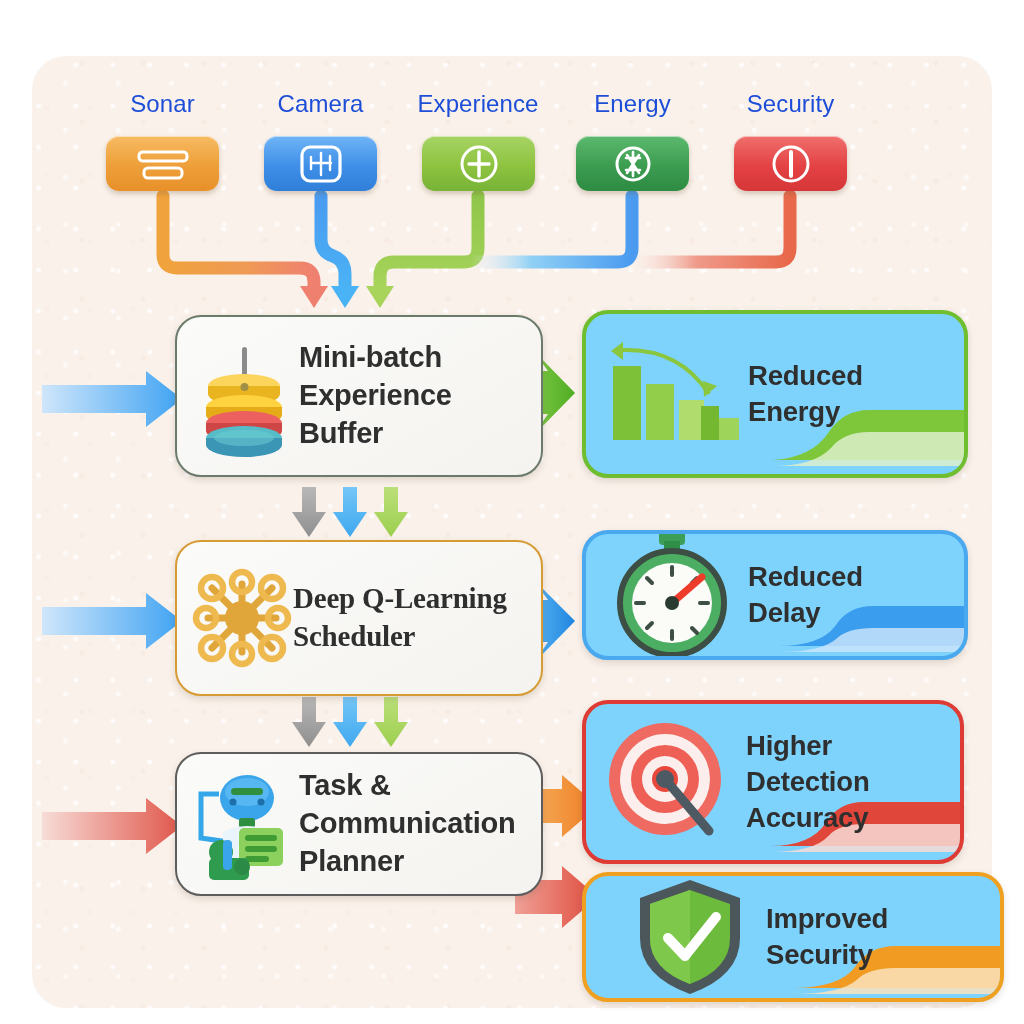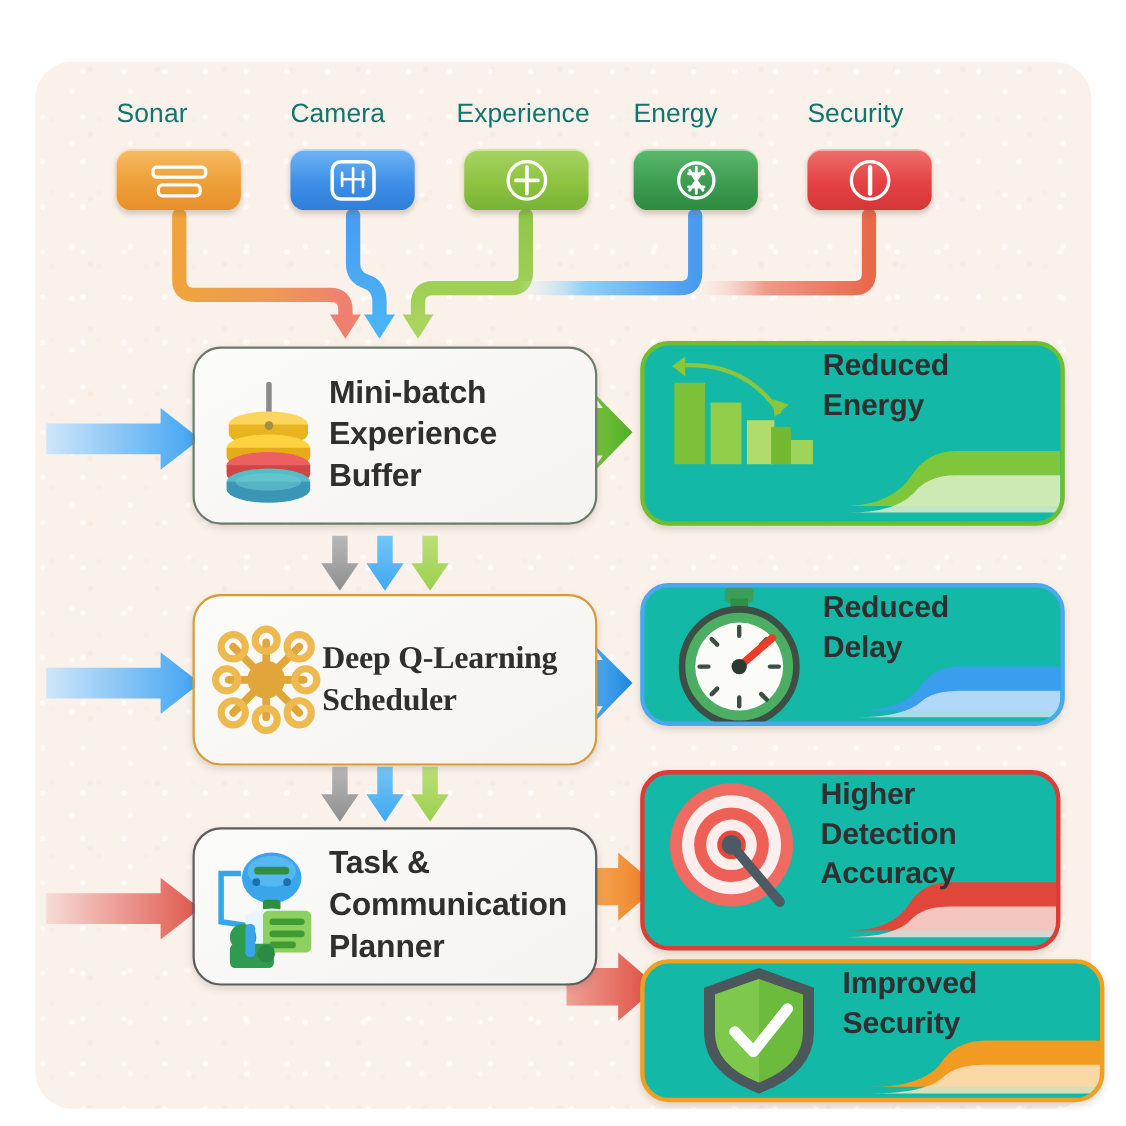--- a/index.html
+++ b/index.html
@@ -10,38 +10,38 @@
           border-radius:34px;
           background:
             radial-gradient(circle at 18% 22%, rgba(255,255,255,.75) 0 2px, transparent 3px),
             radial-gradient(circle at 63% 58%, rgba(255,255,255,.6) 0 2px, transparent 3px),
             radial-gradient(circle at 82% 12%, rgba(246,232,222,.7) 0 2px, transparent 3px),
             radial-gradient(circle at 35% 78%, rgba(248,236,228,.7) 0 2px, transparent 3px),
             #faf1ea;
           background-size:37px 41px,53px 47px,61px 59px,43px 67px,100% 100%;}
 
   
-  .sensor-label{position:absolute;font-size:24px;color:#0f766e;
+  .sensor-label{position:absolute;text-align:center;font-size:24px;color:#1d4ed8;
                 letter-spacing:.1px;white-space:nowrap;}
   .sensor-chip{position:absolute;width:113px;height:55px;border-radius:13px;
                display:flex;align-items:center;justify-content:center;
                box-shadow:0 3px 5px rgba(120,90,60,.28), inset 0 1px 0 rgba(255,255,255,.55);}
   .chip-ic{display:block}
 
   
   .proc{position:absolute;border-radius:26px;display:flex;align-items:center;
         background:linear-gradient(150deg,#fbfbf9 0%,#f4f3f0 100%);
         box-shadow:0 3px 7px rgba(110,95,80,.20);}
   .proc .picon{flex:0 0 auto;display:flex;align-items:center;justify-content:center;}
   .proc .ptext{font-size:29px;font-weight:bold;color:#2f2f2f;line-height:1.30;
                letter-spacing:-.2px;}
 
   
-  .out{position:absolute;border-radius:26px;display:flex;align-items:flex-start;
-       overflow:hidden;background:#14b8a6;
+  .out{position:absolute;border-radius:26px;display:flex;align-items:center;
+       overflow:hidden;background:#7dd3fc;
        box-shadow:0 3px 7px rgba(110,95,80,.20);}
   .out .swoosh{position:absolute;right:0;bottom:0;width:100%;height:100%;}
   .out .oicon{position:relative;flex:0 0 auto;display:flex;align-items:center;justify-content:center;z-index:2;}
   .out .otext{position:relative;z-index:2;font-size:27.5px;font-weight:bold;color:#2f2f2f;
               line-height:1.30;letter-spacing:-.2px;}
 
   svg{overflow:visible}
   #wires{position:absolute;left:0;top:0;width:1024px;height:1024px;pointer-events:none;}
 </style>
 </head>

